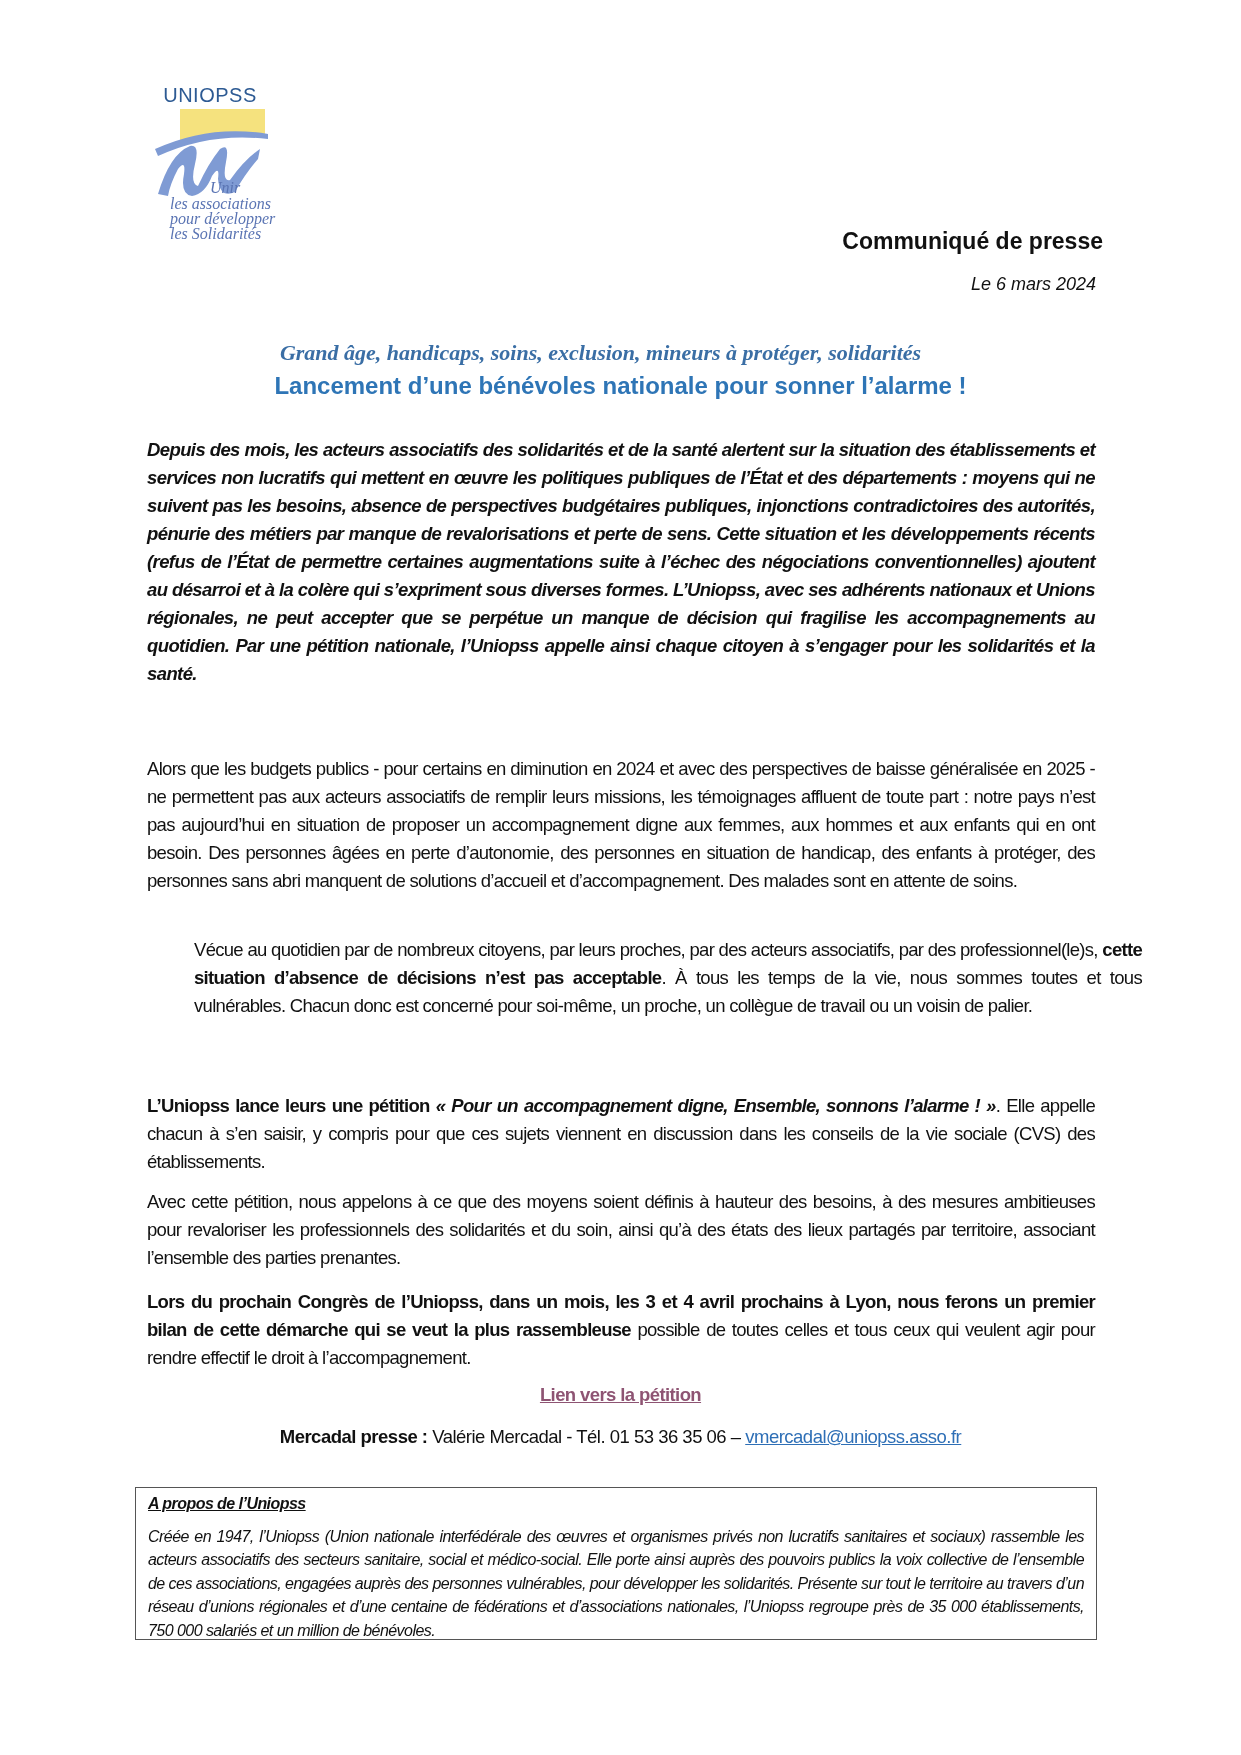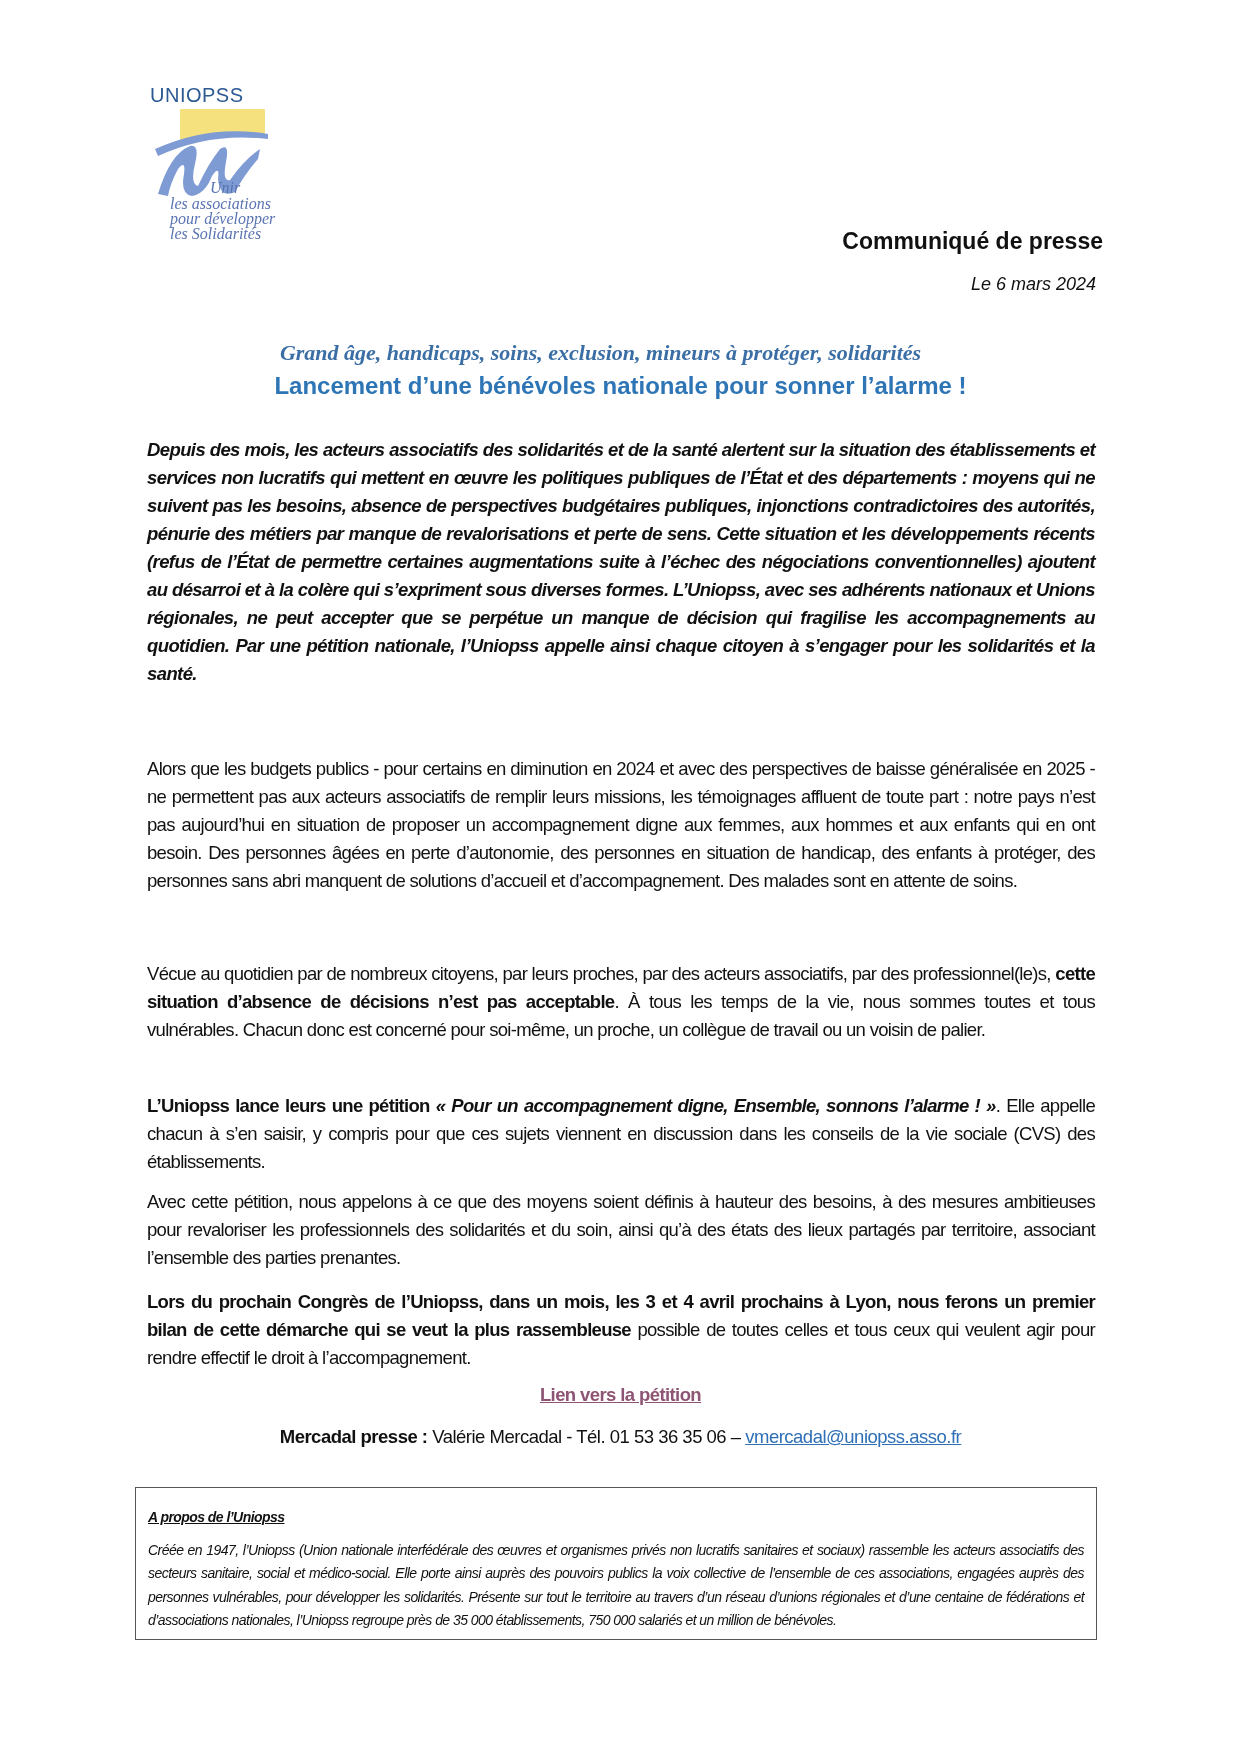--- a/index.html
+++ b/index.html
@@ -1,19 +1,19 @@
 <!DOCTYPE html>
 <html><head>
 <meta charset="utf-8">
 <style>
   html, body { margin: 0; padding: 0; background: #ffffff; }
   body { width: 1241px; height: 1755px; position: relative; overflow: hidden;
          font-family: "Liberation Sans", sans-serif; color: #111; }
   .logo { position: absolute; left: 150px; top: 84px; width: 120px; height: 170px; }
-  .logo-text { position: absolute; left: 0; top: 0; width: 120px; 
+  .logo-text { position: absolute; left: 0; top: 0; width: 120px; text-align: center;
                font-family: "Liberation Sans", sans-serif; font-size: 20px; color: #2d5a93;
                letter-spacing: 0.5px; }
   .logo svg { position: absolute; left: 0; top: 20px; }
   .tagline { position: absolute; left: 20px; width: 110px; font-family: "Liberation Serif", serif;
              font-style: italic; font-size: 16px; color: #5a74b3; line-height: 15px; }
 
   .press-title { position: absolute; right: 138px; top: 228px; font-size: 23px; font-weight: bold;
                  color: #111; font-family: "Liberation Sans", sans-serif; }
   .press-date { position: absolute; right: 145px; top: 274px; font-size: 18px; font-style: italic;
                 font-family: "Liberation Sans", sans-serif; }
@@ -23,37 +23,37 @@
               font-size: 22px; color: #3a6ea5; }
   .title { position: absolute; left: 0; width: 1241px; top: 372px; text-align: center;
            font-family: "Liberation Sans", sans-serif; font-weight: bold; font-size: 24px;
            color: #2e75b6; }
 
   .body { position: absolute; left: 147px; width: 948px; text-align: justify;
           font-family: "Liberation Sans Narrow", "Liberation Sans", sans-serif;
           font-size: 18.5px; line-height: 28px; }
   .intro { top: 436px; font-style: italic; font-weight: bold; letter-spacing: -0.6px; }
   .p1 { top: 755px; letter-spacing: -0.7px; }
-  .p2 { top: 960px; letter-spacing: -0.7px; }
+  .p2 { top: 936px; letter-spacing: -0.7px; margin-left: 47px; }
   .p3 { top: 1092px; letter-spacing: -0.7px; }
   .p4 { top: 1188px; letter-spacing: -0.7px; }
   .p5 { top: 1288px; letter-spacing: -0.7px; }
   .body p { margin: 0; }
 
   .link-line { position: absolute; top: 1384px; left: 0; width: 1241px; text-align: center;
                font-size: 18.5px; font-weight: bold; letter-spacing: -0.6px; }
   .link-line a { color: #8e5473; text-decoration: underline; margin-top: 8px; }
   .contact { position: absolute; top: 1426px; left: 0; width: 1241px; text-align: center;
              font-size: 18.5px; letter-spacing: -0.5px; }
   .contact b { font-weight: bold; }
   .contact a { color: #2e6fb6; text-decoration: underline; }
 
   .about { position: absolute; left: 135px; top: 1487px; width: 962px; height: 153px;
-           border: 1.5px solid #555; box-sizing: border-box; padding: 18px 12px;
-           font-family: "Liberation Sans", sans-serif; font-style: italic; font-size: 14px;
+           border: 1.5px solid #555; box-sizing: border-box; padding: 4px 12px;
+           font-family: "Liberation Sans", sans-serif; font-style: italic; font-size: 16px;
            line-height: 23.5px; letter-spacing: -0.55px; }
   .about-title { font-weight: bold; text-decoration: underline; margin-bottom: 9px; }
   .about-text { text-align: justify; }
 </style>
 </head>
 <body>
 
 <div class="logo">
   <div class="logo-text">UNIOPSS</div>
   <svg width="120" height="100" viewBox="0 0 120 100">

